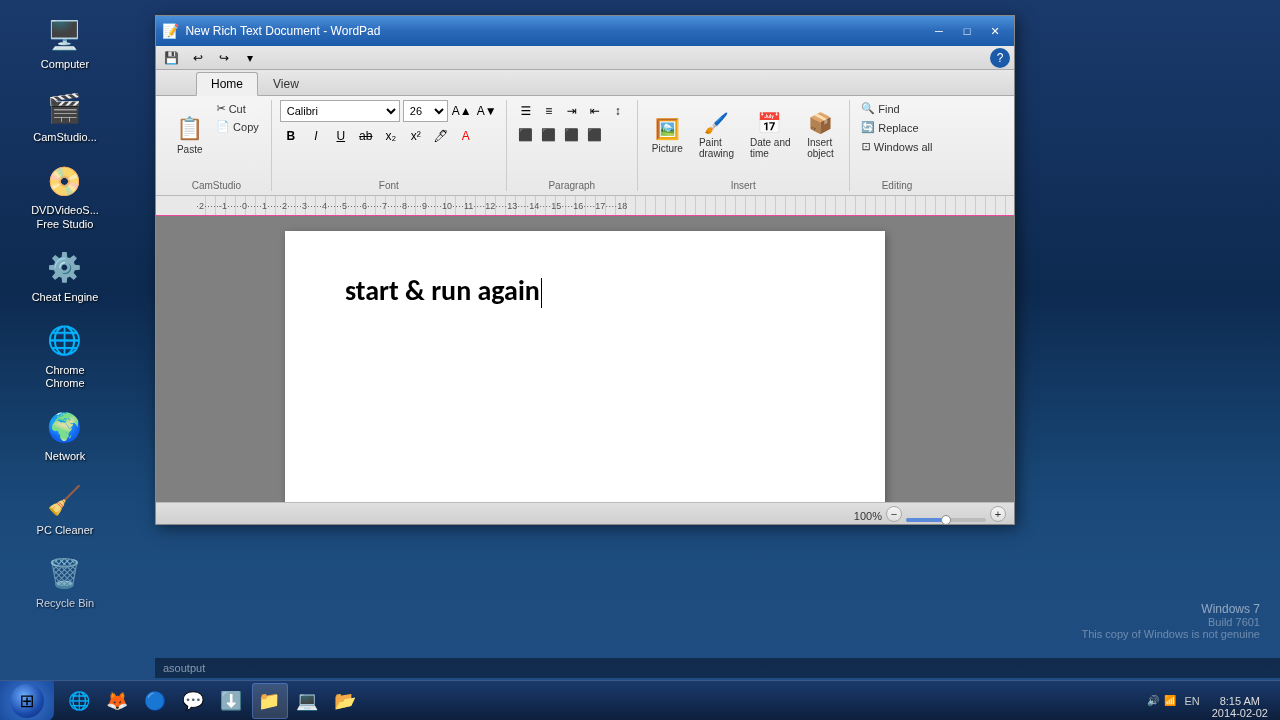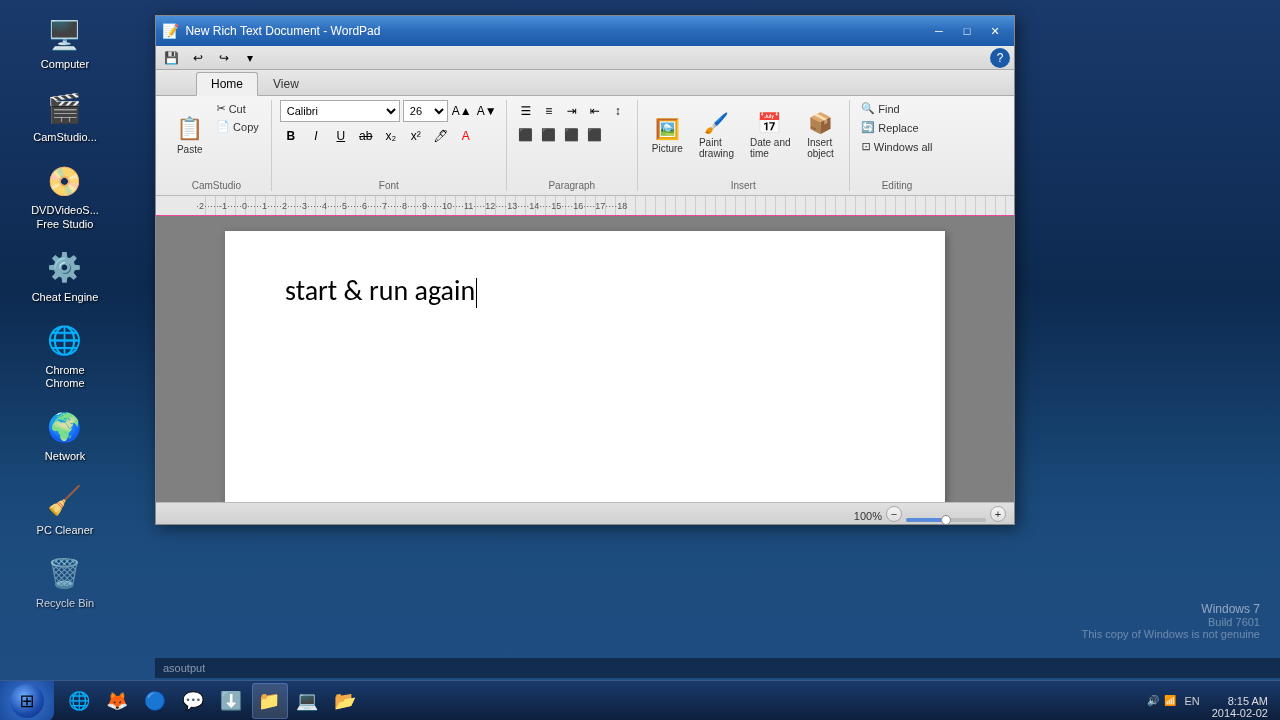--- a/index.html
+++ b/index.html
@@ -95,21 +95,21 @@
       display: flex;
       align-items: center;
       gap: 4px;
       font-size: 10px;
       color: #ccc;
     }
 
     .clock {
       display: flex;
       flex-direction: column;
-      align-items: flex-end;
+      align-items: center;
       font-size: 11px;
       color: #ddd;
       padding: 0 4px;
       margin-top: 12px;
     }
 
     .lang-indicator {
       font-size: 11px;
       color: #ccc;
     }
@@ -442,26 +442,27 @@
     .doc-area {
       flex: 1;
       background: #808080;
       overflow: auto;
       padding: 15px;
       display: flex;
       justify-content: center;
     }
 
     .doc-page {
-      width: 720px;
+      width: 600px;
       min-height: 400px;
       background: white;
       box-shadow: 2px 2px 8px rgba(0,0,0,0.3);
       padding: 40px 60px;
       position: relative;
+      font-weight: bold;
     }
 
     .doc-text {
       font-family: Calibri, sans-serif;
       font-size: 28px;
       color: #000;
       line-height: 1.4;
     }
 
     .cursor-line {

